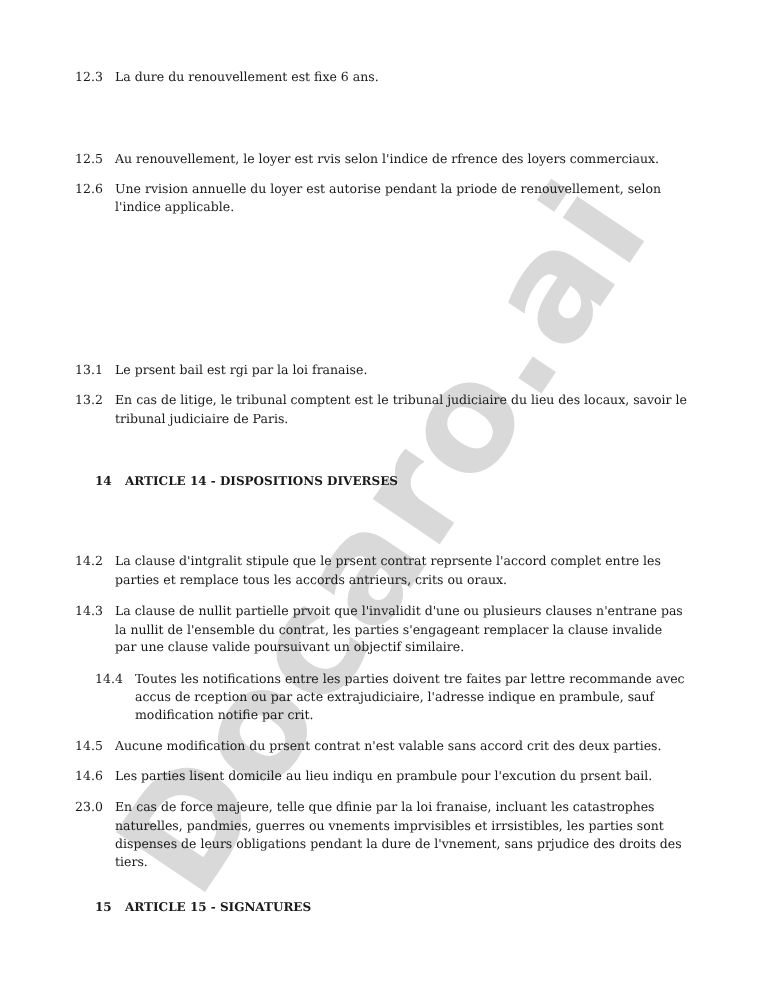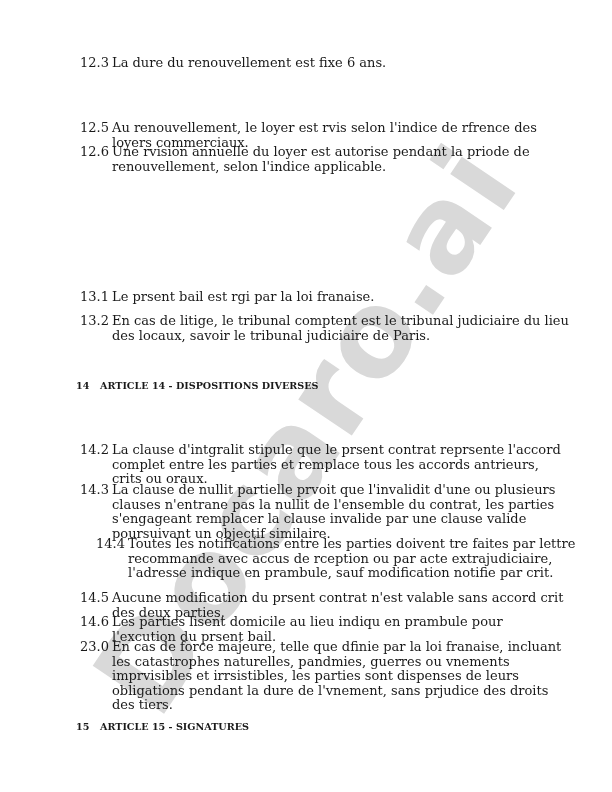--- a/index.html
+++ b/index.html
@@ -19,23 +19,23 @@
       font-size: 118px;
       letter-spacing: 2px;
       color: #d9d9d9;
       white-space: nowrap;
       z-index: 0;
       pointer-events: none;
     }
     .content { position: absolute; left: 0; top: 0; width: 612px; height: 792px; z-index: 1; }
     .clause {
       position: absolute;
-      left: 80px;
+      left: 60px;
       width: 490px;
-      font-size: 13px;
+      font-size: 10px;
       line-height: 14.6px;
     }
     .clause .num {
       position: absolute; left: 0; top: 0; width: 30px;
     }
     .clause .text {
       margin-left: 32px;
       display: block;
     }
     .heading {

